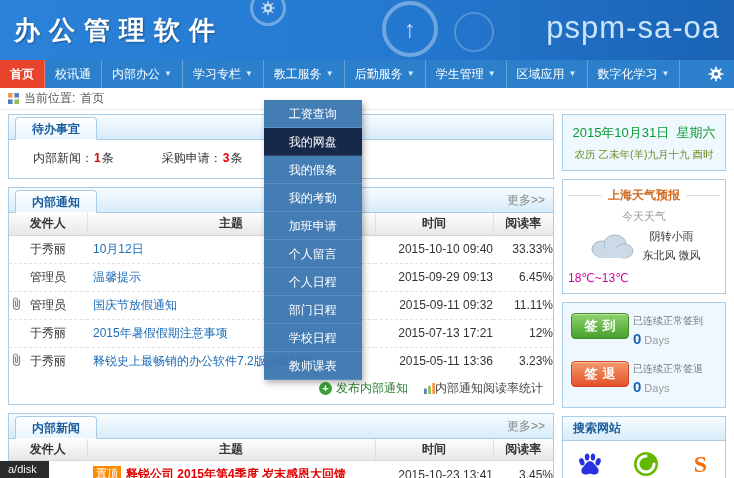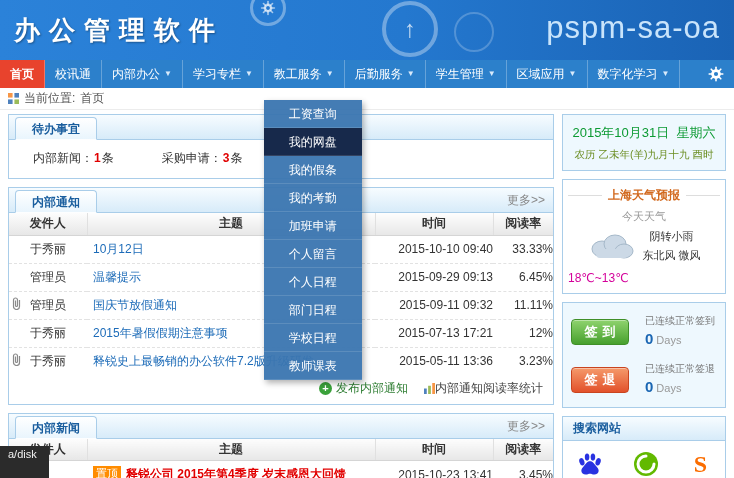--- a/index.html
+++ b/index.html
@@ -71,36 +71,36 @@
 
   .weather { padding:7px 5px 8px; }
   .w-title { display:flex; align-items:center; gap:6px; color:#d2691e; font-weight:bold; font-size:12px; }
   .w-title::before, .w-title::after { content:""; flex:1; border-top:1px solid #ddd; }
   .w-today { text-align:center; color:#999; font-size:11px; margin:5px 0 3px; }
   .w-row { display:flex; align-items:center; justify-content:center; gap:7px; }
   .w-info { font-size:11px; color:#333; text-align:center; line-height:1.7; }
   .w-temp { color:#d4009a; font-size:12px; }
 
   .sign { background:#eef8fe; padding:10px 8px 9px; }
-  .sign-row { display:flex; align-items:center; gap:16px; }
+  .sign-row { display:flex; align-items:flex-start; gap:4px; }
   .sign-row + .sign-row { margin-top:10px; }
   .sign-btn { width:58px; height:26px; flex:0 0 58px; border-radius:4px; color:#fff; font-weight:bold; font-size:13px; letter-spacing:5px; padding-left:5px; display:flex; align-items:center; justify-content:center; cursor:pointer; box-shadow:inset 0 1px 0 rgba(255,255,255,.4); }
   .btn-signin { background:linear-gradient(#8fd36e,#47a02e); border:1px solid #3f8f28; }
   .btn-signout { background:linear-gradient(#f59a6b,#e2512b); border:1px solid #c9441f; }
   .sign-info { font-size:10px; color:#777; line-height:1.5; }
   .days .num { color:#1a66b3; font-size:15px; font-weight:bold; margin-right:3px; }
   .days .unit { color:#999; font-size:11px; }
 
   .shead { height:24px; line-height:23px; background:linear-gradient(#f7fcff,#d7ebf9); border-bottom:1px solid #a9cde9; font-size:12px; font-weight:bold; color:#1a5e9e; padding-left:10px; }
   .search-body { display:flex; justify-content:space-around; padding:10px 2px 8px; }
   .site { display:flex; flex-direction:column; align-items:center; gap:4px; font-size:11px; color:#555; cursor:pointer; }
   .sogou-s { font-family:"Liberation Serif","DejaVu Serif",serif; font-size:24px; line-height:26px; font-weight:bold; color:#fb6d00; }
 
   
-  .statusbar { position:absolute; left:0; bottom:0; z-index:300; background:#2b2b2b; color:#f0f0f0; font-size:11px; padding:2px 12px 18px 8px; }
+  .statusbar { position:absolute; left:0; bottom:0; z-index:300; background:#2b2b2b; color:#f0f0f0; font-size:11px; padding:2px 12px 3px 8px; }
 </style>
 </head>
 <body>
 
 <div class="screen">
 
   <div class="header">
     <div class="app-title">办公管理软件</div>
     <div class="brand">pspm-sa-oa</div>
     <div class="deco deco-1">

